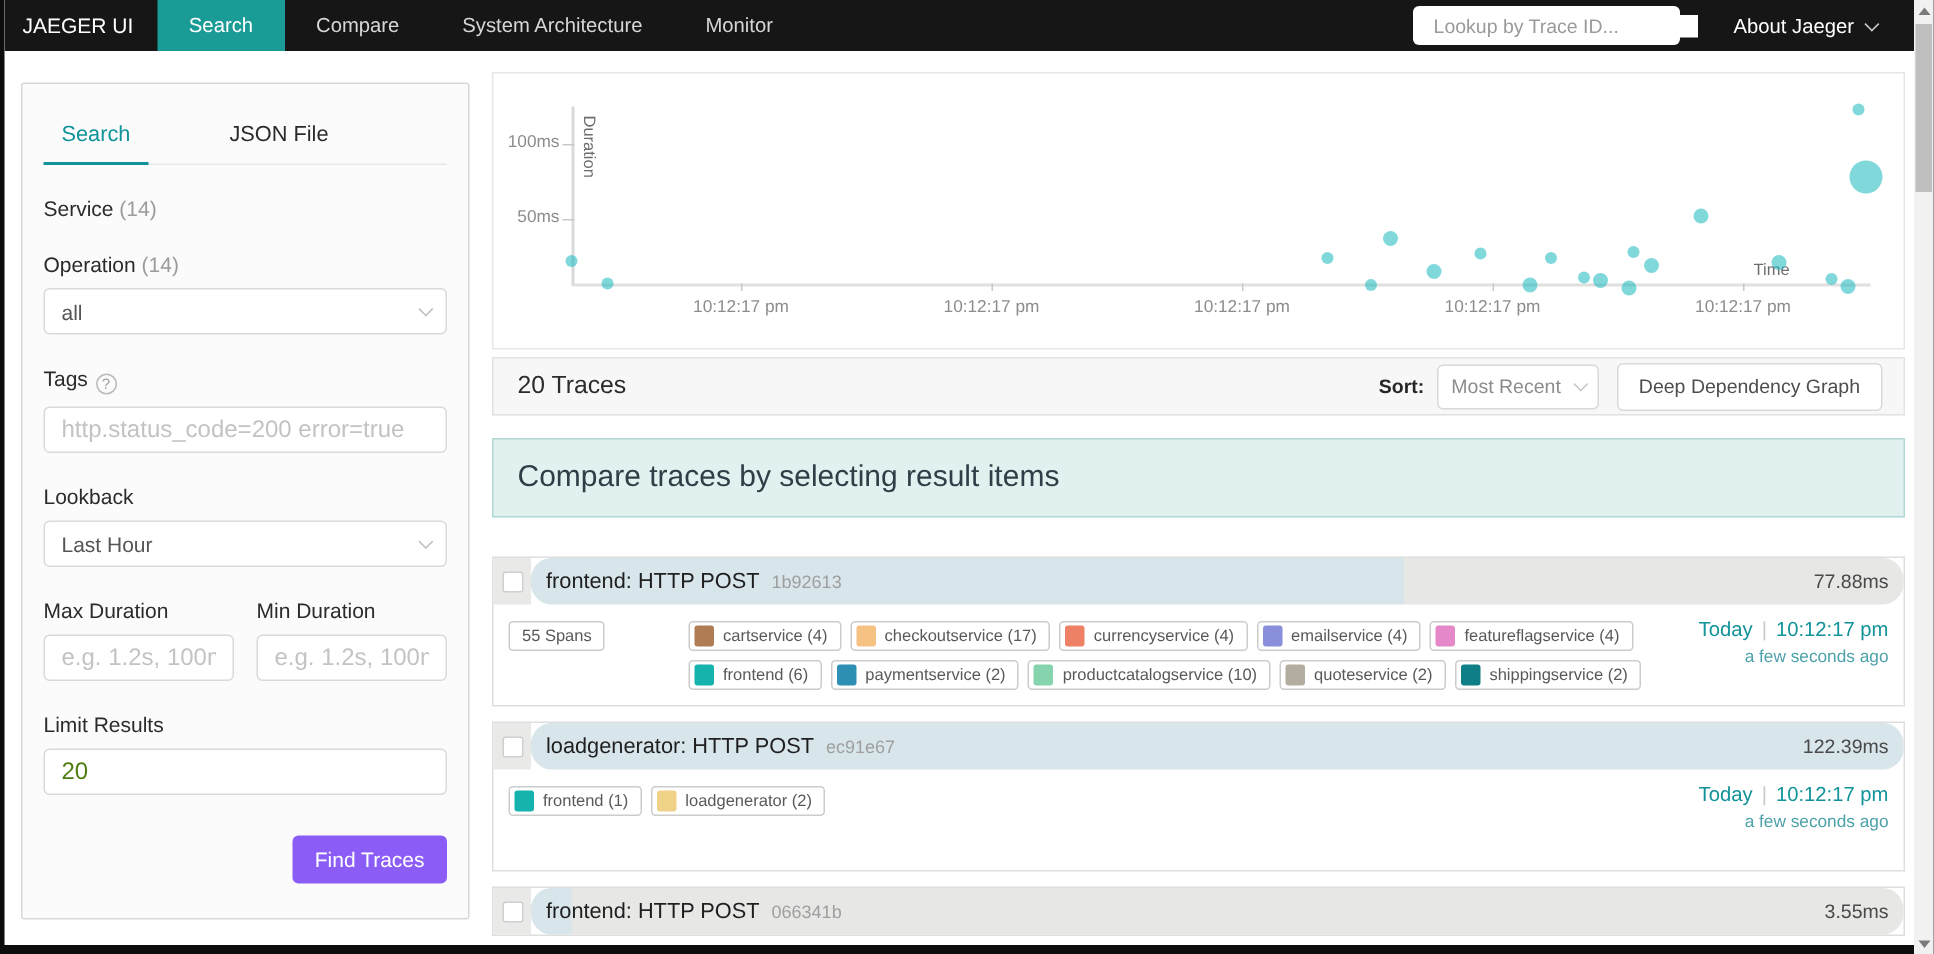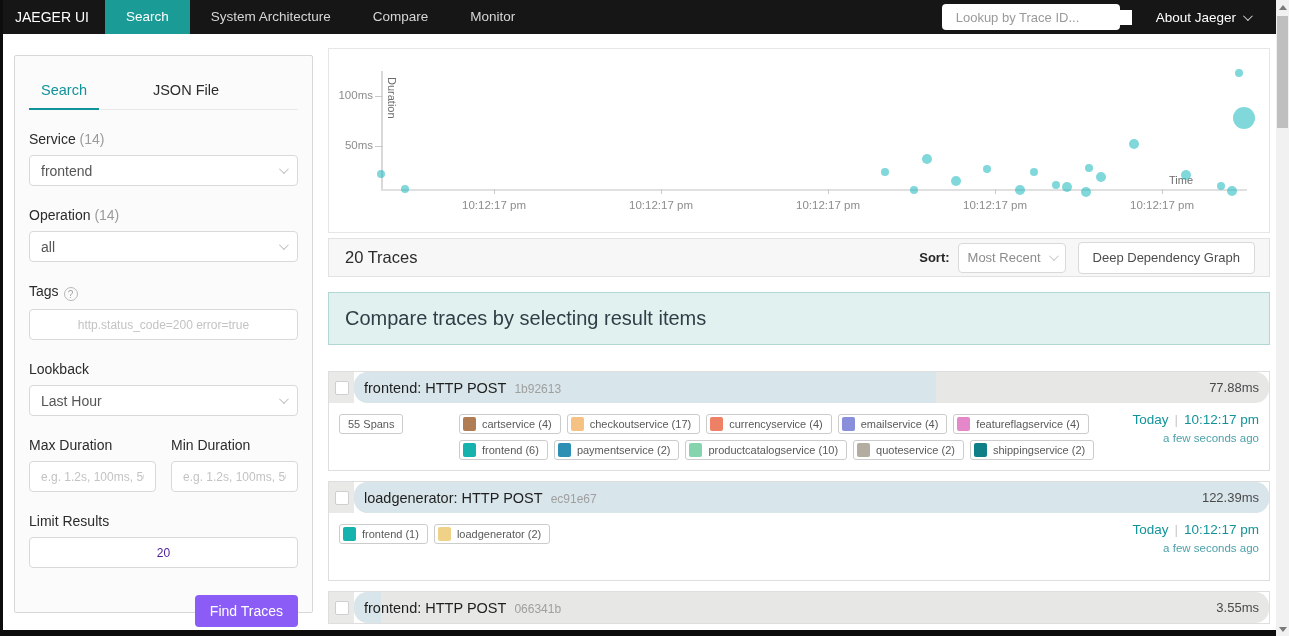--- a/index.html
+++ b/index.html
@@ -27,21 +27,21 @@
   .side-tabs { display:flex; margin-top:16px; border-bottom:1px solid #e8e8e8; }
   .side-tab { font-size:14.5px; padding:10px 12px; color:#2b2b2b; cursor:pointer; }
   .side-tab.active { color:#11939a; border-bottom:2px solid #11939a; margin-bottom:-1px; }
   .side-tab + .side-tab { margin-left:42px; }
   .fgroup { margin-top:21px; }
   .flabel { font-size:14px; color:#2b2b2b; }
   .flabel .cnt { color:#9b9b9b; }
   .control { margin-top:8px; height:31px; border:1px solid #d9d9d9; border-radius:4px; background:#fff; display:flex; align-items:center; padding:0 11px; font-size:14px; color:#555; }
   .control.select { justify-content:space-between; cursor:pointer; }
   .control .chev { color:#bfbfbf; }
-  .control input { border:none; outline:none; width:100%; font-size:12px; color:#4c1d95; font-family:inherit; background:transparent;text-align:center; }
+  .control input { border:none; outline:none; width:100%; font-size:16px; color:#4d7c0f; font-family:inherit; background:transparent; }
   .control input::placeholder { color:#c3c3c3; }
   .help { display:inline-block; width:14px; height:14px; border:1px solid #b9b9b9; border-radius:50%; color:#a5a5a5; font-size:10px; line-height:13px; text-align:center; vertical-align:-2px; margin-left:5px; cursor:pointer; }
   .two-col { display:grid; grid-template-columns:1fr 1fr; column-gap:15px; margin-top:21px; }
   .btn-find { margin-top:27px; float:right; background:#8b5cf6; color:#fff; border:none; border-radius:4px; font-size:14px; padding:8px 15px; font-family:inherit; cursor:pointer; }
 
   
   .main { position:absolute; left:325px; top:48px; width:942px; }
 
   .chart-card { position:relative; width:942px; height:185px; background:#fff; border:1px solid #e6e6e6; }
   .axis-v { position:absolute; left:52px; top:22px; width:2px; height:119px; background:#d9d9d9; }
@@ -98,22 +98,22 @@
 </style>
 </head>
 <body>
 
 <div id="app">
 
   <div class="navbar">
     <div class="brand">JAEGER UI</div>
     <div class="nav-tabs">
       <div class="nav-tab active">Search</div>
+      <div class="nav-tab">Compare</div>
       <div class="nav-tab">System Architecture</div>
-      <div class="nav-tab">Compare</div>
       <div class="nav-tab">Monitor</div>
     </div>
     <div class="nav-right">
       <div class="nav-search">
         <svg width="13" height="13" viewBox="0 0 16 16">
             <circle cx="7" cy="7" r="5" fill="none" stroke="#9a9a9a" stroke-width="1.6"></circle>
             <line x1="10.8" y1="10.8" x2="15" y2="15" stroke="#9a9a9a" stroke-width="1.6"></line>
           </svg>
         <input placeholder="Lookup by Trace ID..." style="">
       </div>
@@ -125,24 +125,20 @@
   </div>
 
   <div class="sidebar">
     <div class="side-tabs">
       <div class="side-tab active">Search</div>
       <div class="side-tab">JSON File</div>
     </div>
 
     <div class="fgroup">
       <div class="flabel"><span>Service</span> <span class="cnt">(14)</span></div>
-      <div class="control select">
-        <span>frontend</span>
-        <i class="chev"></i>
-      </div>
     </div>
 
     <div class="fgroup">
       <div class="flabel"><span>Operation</span> <span class="cnt">(14)</span></div>
       <div class="control select">
         <span>all</span>
         <i class="chev"></i>
       </div>
     </div>
 

